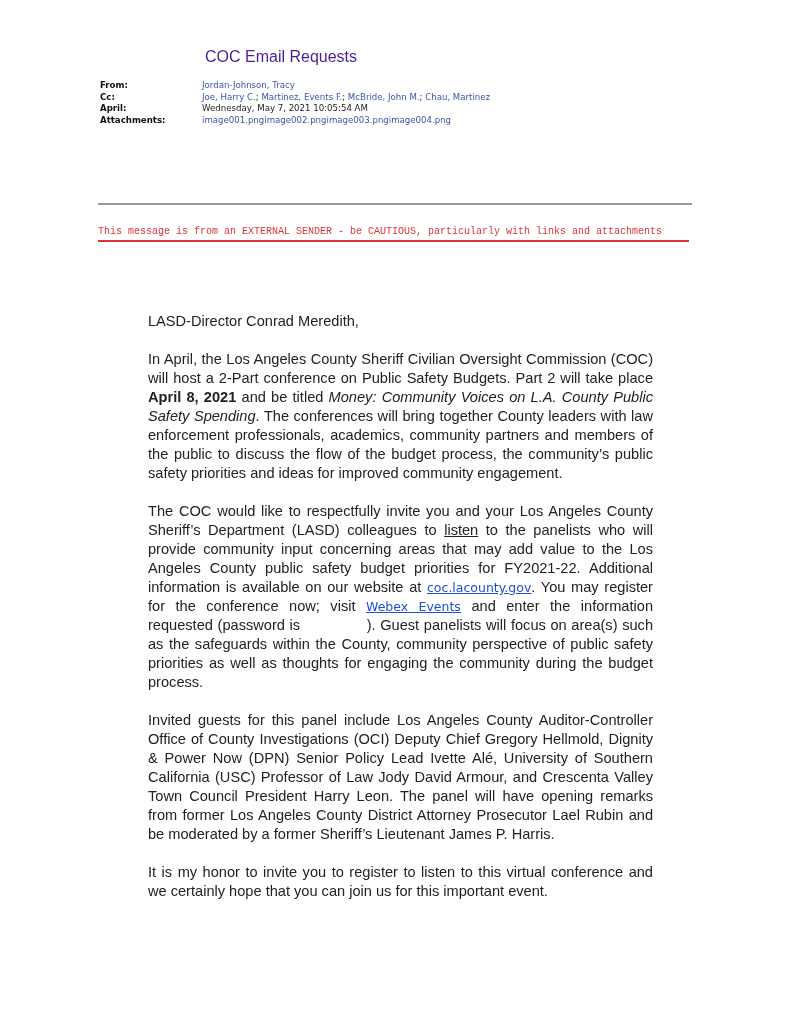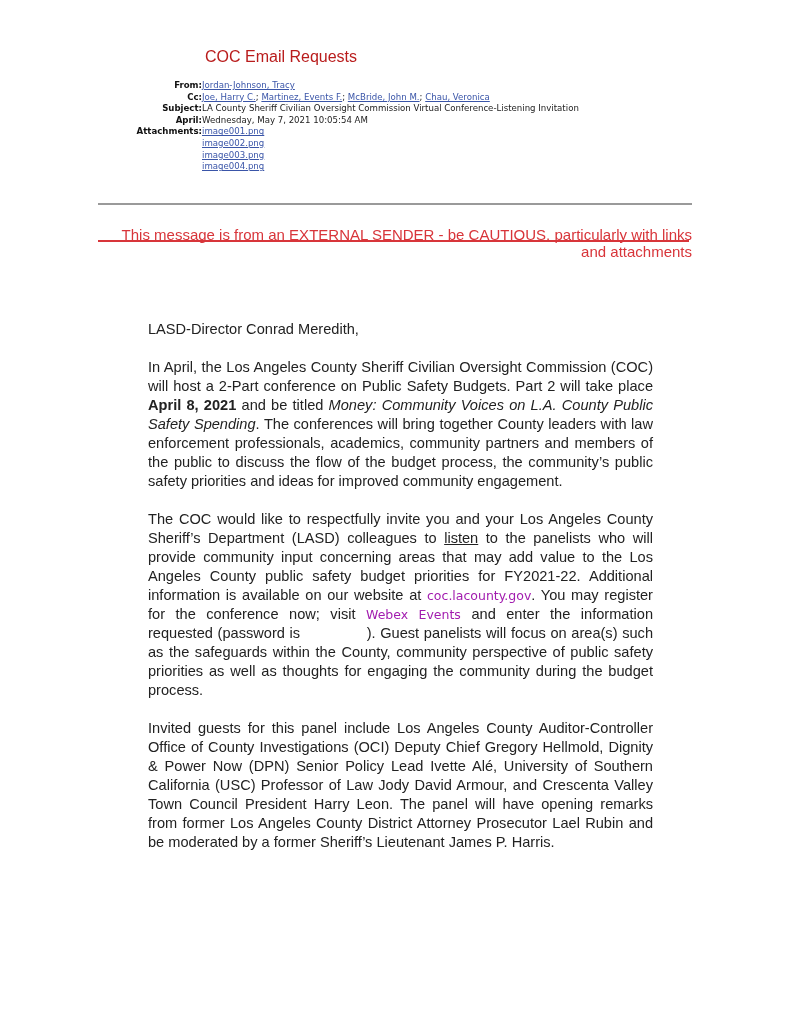--- a/index.html
+++ b/index.html
@@ -13,107 +13,106 @@
       position: relative;
       overflow: hidden;
       color: #000;
     }
     .page-title {
       position: absolute;
       left: 205px;
       top: 48px;
       font-family: "Liberation Sans", sans-serif;
       font-size: 16px;
-      color: #b91c1c;
+      color: #4c1d95;
       margin: 0;
       font-weight: normal;
     }
     .header-table {
       position: absolute;
       left: 100px;
       top: 80px;
       font-family: "DejaVu Sans", sans-serif;
       font-size: 8.6px;
       line-height: 11.6px;
       border-collapse: collapse;
     }
     .header-table td {
       padding: 0;
       vertical-align: top;
     }
     .header-table td.label {
       width: 102px;
       font-weight: bold;
       color: #111;
-      text-align: right;
     }
     .header-table td.value {
       color: #222;
       white-space: nowrap;
     }
     .header-link {
       color: #3a55a8;
-      text-decoration: underline;
     }
     .sep {
       color: #222;
     }
     .attach-list {
       display: flex;
-      flex-direction: column;
+      flex-direction: row;
     }
     .divider-gray {
       position: absolute;
       left: 98px;
       top: 203px;
       width: 594px;
       height: 2px;
       background: #9a9a9a;
     }
     .external-warning {
       position: absolute;
       left: 98px;
       top: 226px;
       width: 594px;
-      text-align: right;
-      font-family: Liberation Sans, sans-serif;
-      font-size: 15px;
+      text-align: left;
+      font-family: Liberation Mono, monospace;
+      font-size: 10px;
       color: #d8353a;
       margin: 0;
     }
     .divider-red {
       position: absolute;
       left: 98px;
       top: 240px;
       width: 591px;
       height: 2px;
       background: #d8353a;
     }
     .body {
       position: absolute;
       left: 148px;
-      top: 320px;
+      top: 312px;
       width: 505px;
       font-family: "Liberation Sans", sans-serif;
       font-size: 14.6px;
       line-height: 19px;
       color: #222;
     }
     .body p {
       margin: 0;
       text-align: justify;
     }
     .greeting {
       margin-bottom: 19px !important;
     }
     .para {
       margin-bottom: 19px !important;
     }
     .body a {
-      color: #a21caf;
+      color: #1d4ed8;
+      text-decoration: underline;
       font-family: "DejaVu Sans", sans-serif;
       font-size: 12.5px;
     }
     .bold-u {
       font-weight: normal;
       text-decoration: underline;
     }
     .password-blank {
       display: inline-block;
       width: 62px;
@@ -125,25 +124,21 @@
 <h1 class="page-title">COC Email Requests</h1>
 
 <table class="header-table">
   <tbody>
       <tr>
     <td class="label">From:</td>
     <td class="value"><a class="header-link">Jordan-Johnson, Tracy</a></td>
   </tr>
   <tr>
     <td class="label">Cc:</td>
-    <td class="value"><a class="header-link">Joe, Harry C.</a><span class="sep">; </span><a class="header-link">Martinez, Events F.</a><span class="sep">; </span><a class="header-link">McBride, John M.</a><span class="sep">; </span><a class="header-link">Chau, Veronica</a></td>
-  </tr>
-  <tr>
-    <td class="label">Subject:</td>
-    <td class="value">LA County Sheriff Civilian Oversight Commission Virtual Conference-Listening Invitation</td>
+    <td class="value"><a class="header-link">Joe, Harry C.</a><span class="sep">; </span><a class="header-link">Martinez, Events F.</a><span class="sep">; </span><a class="header-link">McBride, John M.</a><span class="sep">; </span><a class="header-link">Chau, Martinez</a></td>
   </tr>
   <tr>
     <td class="label">April:</td>
     <td class="value">Wednesday, May 7, 2021 10:05:54 AM</td>
   </tr>
   <tr>
     <td class="label">Attachments:</td>
     <td class="value">
       <div class="attach-list">
         <a class="header-link">image001.png</a>
@@ -164,13 +159,14 @@
 
 <div class="body">
   <p class="greeting">LASD-Director Conrad Meredith,</p>
 
   <p class="para"><span>In April, the Los Angeles County Sheriff Civilian Oversight Commission (COC) will host a 2-Part conference on Public Safety Budgets. Part 2 will take place </span><b>April 8, 2021</b><span> and be titled </span><i>Money: Community Voices on L.A. County Public Safety Spending</i><span>. The conferences will bring together County leaders with law enforcement professionals, academics, community partners  and members of the public to discuss the flow of the budget process, the community’s public safety priorities and ideas for improved community engagement.</span></p>
 
   <p class="para"><span>The COC would like to respectfully invite you and your Los Angeles County Sheriff’s Department (LASD) colleagues to </span><span class="bold-u">listen</span><span> to the panelists who will provide community input concerning areas that may add value to the Los Angeles County public safety budget priorities for FY2021-22. Additional information is available on our website at </span><a>coc.lacounty.gov</a><span>.  You may register for the conference now; visit </span><a>Webex Events</a><span> and enter the information requested (password is </span><span class="password-blank"></span><span>).  Guest panelists will focus on area(s) such as the safeguards within the County, community perspective of public safety priorities as well as thoughts for engaging the community during the budget process.</span></p>
 
   <p class="para">Invited guests for this panel include Los Angeles County Auditor-Controller Office of County Investigations (OCI) Deputy Chief Gregory Hellmold, Dignity &amp; Power Now (DPN) Senior Policy Lead Ivette Alé, University of Southern California (USC) Professor of Law Jody David Armour, and Crescenta Valley Town Council President Harry Leon. The panel will have opening remarks from former Los Angeles County District Attorney Prosecutor Lael Rubin and be moderated by a former Sheriff’s Lieutenant James P. Harris.</p>
 
+  <p>It is my honor to invite you to register to listen to this virtual conference and we certainly hope that you can join us for this important event.</p>
 </div>
 
 </body></html>

